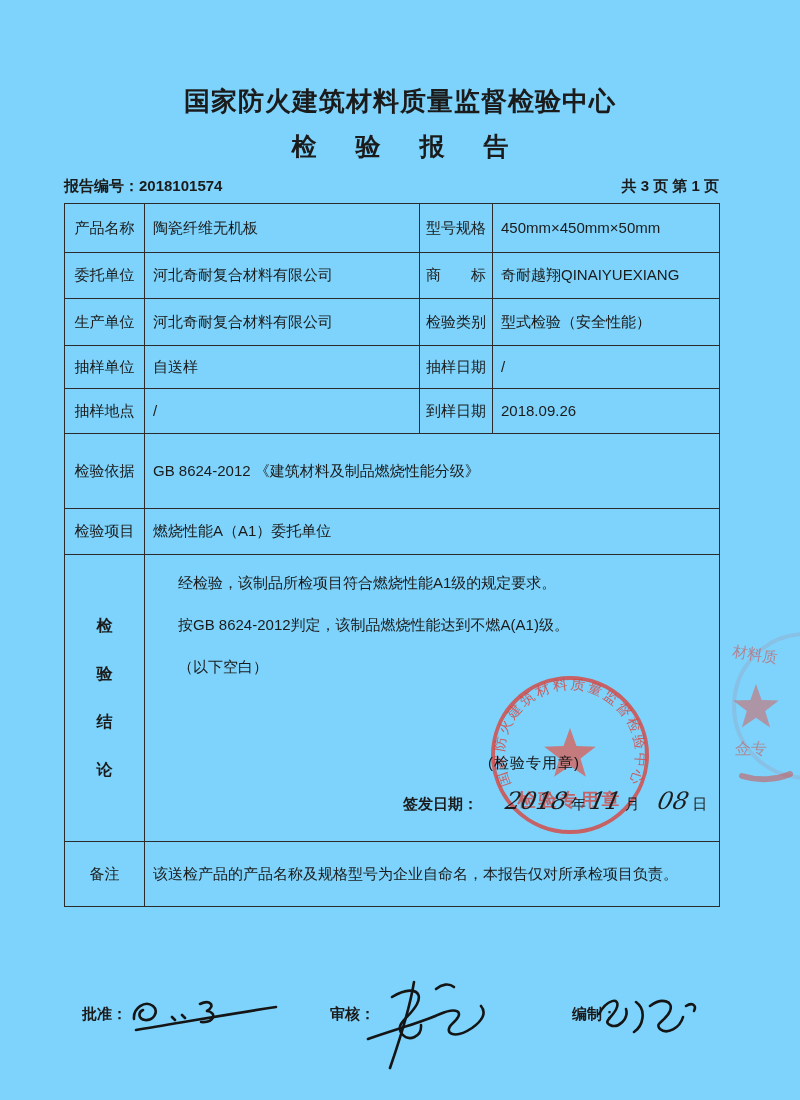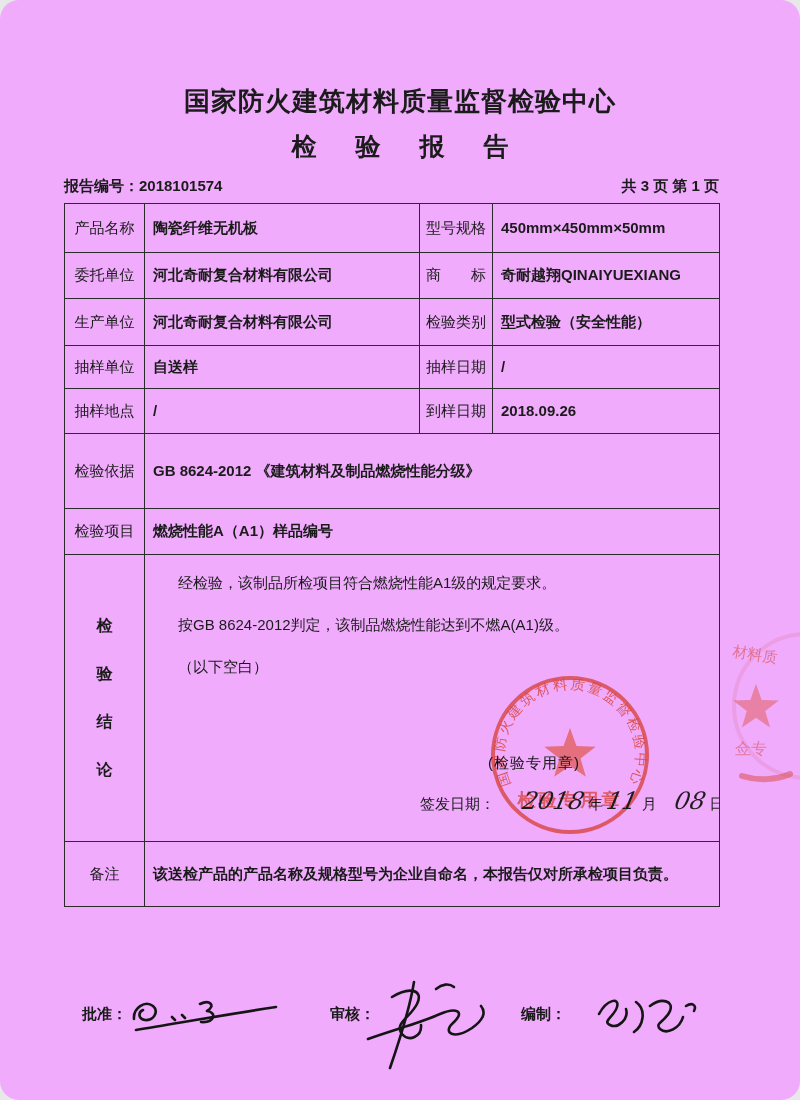--- a/index.html
+++ b/index.html
@@ -1,53 +1,52 @@
 <!DOCTYPE html>
 <html><head>
 <meta charset="utf-8">
 <style>
   html,body{margin:0;padding:0;}
   body{background:#e8e8e8;}
   .page{
-    position:relative;width:800px;height:1100px;background:#f0abfc;
+    position:relative;width:800px;height:1100px;background:#7dd3fc;
     overflow:hidden;font-family:"Liberation Sans",sans-serif;color:#1b1b1b;
     margin:0 auto;
-    border-radius:19px;
   }
   
   .org-title{position:absolute;top:84px;left:0;width:100%;text-align:center;
     font-size:26px;font-weight:700;letter-spacing:1px;margin:0;}
   .report-title{position:absolute;top:130px;left:8px;width:100%;text-align:center;
     font-size:25px;font-weight:700;letter-spacing:16px;margin:0;}
   
   .meta-row{position:absolute;top:177px;left:64px;width:655px;display:flex;
     justify-content:space-between;font-size:15px;font-weight:600;align-items:center;}
   
   table.report{position:absolute;top:203px;left:64px;width:655px;
     border-collapse:collapse;table-layout:fixed;font-size:15px;font-weight:500;}
   table.report td{border:1.5px solid #2b2b2b;overflow:hidden;}
   td.lbl{text-align:center;padding:2px 2px;}
-  td.val{text-align:left;padding:2px 8px;line-height:1.35;font-weight:bold;}
+  td.val{text-align:left;padding:2px 8px;line-height:1.35;}
   tr.r1 td{height:44px;} tr.r2 td{height:41px;} tr.r3 td{height:42px;}
   tr.r4 td{height:34px;} tr.r5 td{height:38px;} tr.r6 td{height:40px;}
   tr.r7 td{height:36px;} tr.r8 td{height:44px;} tr.r9 td{height:70px;}
   tr.r10 td{height:41px;} tr.r11 td{height:282px;} tr.r12 td{height:60px;}
   
   td.conclusion-label{vertical-align:middle;}
   .vlabel{display:flex;flex-direction:column;align-items:center;gap:27px;
     font-size:16px;font-weight:600;}
   td.conclusion-body{position:relative;vertical-align:top;padding:0;}
   .conclusion-lines{padding:15px 10px 0 33px;}
   .conclusion-lines div{line-height:26px;margin-bottom:16px;}
   .stamp-svg{position:absolute;left:343px;top:118px;}
   .stamp-annotation{position:absolute;left:343px;top:199px;font-size:15px;
     letter-spacing:1px;color:#161616;}
   .issue-line{position:absolute;left:258px;top:232px;display:flex;
     align-items:baseline;white-space:nowrap;}
-  .issue-line .plabel{font-size:15px;font-weight:400;margin-right:28px;margin-left:17px;}
+  .issue-line .plabel{font-size:15px;font-weight:700;margin-right:28px;}
   .hw{font-family:"DejaVu Serif",serif;font-style:italic;font-size:24px;
     color:#1d1d1d;display:inline-block;transform:skewX(-12deg);}
   .issue-line .unit{font-size:15px;font-weight:500;}
   .issue-line .gap-s{margin:0 4px;} .issue-line .gap-m{margin-left:14px;}
   
   .footer{position:absolute;left:0;top:985px;width:800px;height:115px;}
   .sig-label{position:absolute;font-size:15px;font-weight:700;}
   .sig{position:absolute;}
   .sig path{stroke:#151515;stroke-width:2.6;fill:none;
     stroke-linecap:round;stroke-linejoin:round;}
@@ -105,21 +104,21 @@
         <td class="val">/</td>
         <td class="lbl">到样日期</td>
         <td class="val">2018.09.26</td>
       </tr>
       <tr class="r9">
         <td class="lbl">检验依据</td>
         <td class="val" colspan="3">GB 8624-2012 《建筑材料及制品燃烧性能分级》</td>
       </tr>
       <tr class="r10">
         <td class="lbl">检验项目</td>
-        <td class="val" colspan="3">燃烧性能A（A1）样品编号</td>
+        <td class="val" colspan="3">燃烧性能A（A1）委托单位</td>
       </tr>
       <tr class="r11">
         <td class="lbl conclusion-label">
           <div class="vlabel">
             <span>检</span>
             <span>验</span>
             <span>结</span>
             <span>论</span>
           </div>
         </td>
@@ -173,21 +172,21 @@
     </svg>
 
     <span class="sig-label" style="left:330px;top:20px;">审核：</span>
     <svg class="sig" style="left:352px;top:-8px;" width="150" height="95" viewBox="0 0 150 95">
       <path d="M62,5 C58,30 48,62 38,91"></path>
       <path d="M40,20 C58,9 72,13 65,27 C58,41 42,46 50,57 C57,65 70,60 69,48"></path>
       <path d="M16,62 C44,52 68,46 88,37 C104,30 114,34 101,46 C90,56 102,63 120,51 C130,44 135,36 129,29"></path>
       <path d="M84,12 C90,7 97,6 102,10"></path>
     </svg>
 
-    <span class="sig-label" style="left:521px;top:20px;">编制：</span>
+    <span class="sig-label" style="left:572px;top:20px;">编制：</span>
     <svg class="sig" style="left:590px;top:3px;" width="110" height="55" viewBox="0 0 110 55">
       <path d="M9,26 C17,11 30,9 27,19 C24,29 12,33 20,37 C28,41 39,31 36,21"></path>
       <path d="M46,14 C57,22 53,38 44,44"></path>
       <path d="M60,18 C72,9 84,13 80,23 C76,33 64,35 70,41 C77,47 90,40 93,29"></path>
       <path d="M96,18 C102,14 107,17 104,23"></path>
     </svg>
   </div>
 
   <svg class="edge-stamp" width="72" height="160" viewBox="0 0 72 160">
     <circle cx="78" cy="78" r="72" fill="none" stroke="#d8453e" stroke-width="4" opacity="0.12"></circle>

